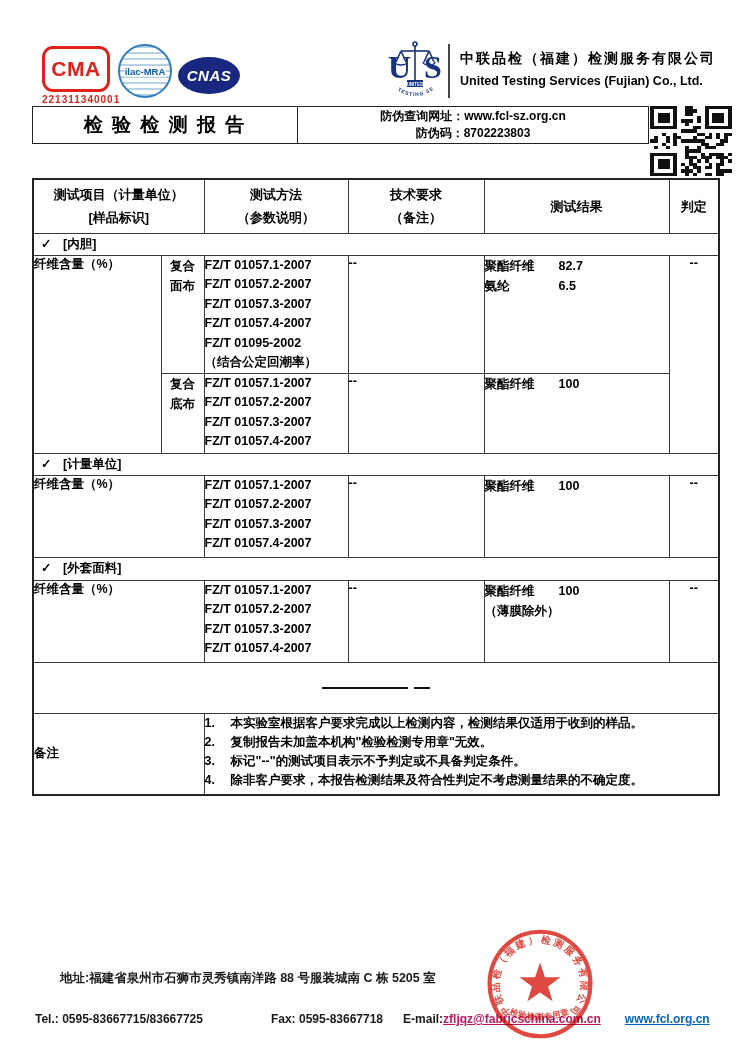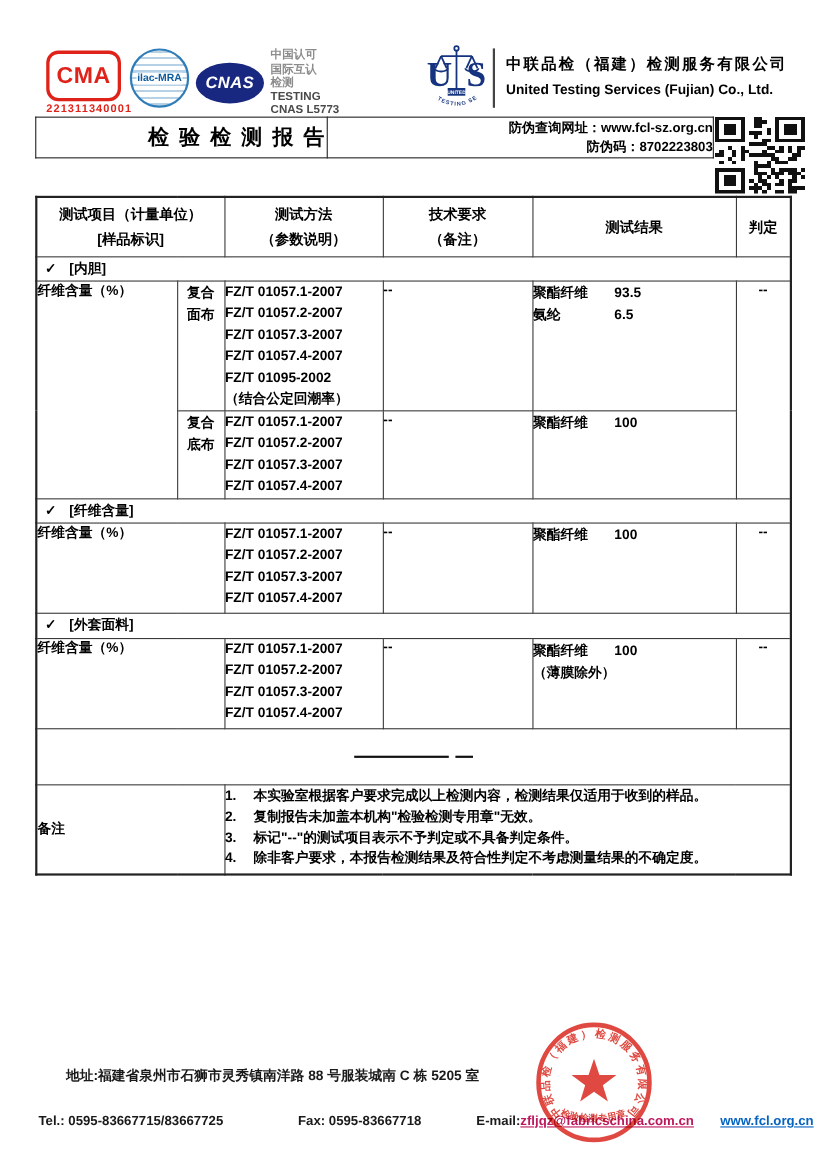--- a/index.html
+++ b/index.html
@@ -33,21 +33,21 @@
   .accred .en { font-size:10.5px; font-weight:bold; color:#4a4a4a; }
 
   .uts-logo { position:absolute; left:386px; top:38px; }
   .header-divider { position:absolute; left:448px; top:44px; width:2px; height:54px; background:#444; }
   .company { position:absolute; left:460px; top:50px; width:262px; }
   .company .cn { font-size:14px; font-weight:800; letter-spacing:2px; white-space:nowrap; }
   .company .en { margin-top:6px; font-size:12.5px; font-weight:bold; white-space:nowrap; }
 
   
   .title-table { position:absolute; left:32px; top:106px; width:616px; border-collapse:collapse; table-layout:fixed; }
-  .title-table td { border:1.5px solid #222; text-align:right; vertical-align:middle; }
+  .title-table td { border:1.5px solid #222; text-align:center; vertical-align:middle; }
   .report-title { font-size:19px; font-weight:900; letter-spacing:2px; }
   .report-no { font-size:13px; font-weight:bold; }
   .antifake { font-size:12px; font-weight:bold; line-height:17px; }
   .page-info { font-size:13px; }
   .page-info b { font-weight:bold; }
 
   .qr { position:absolute; left:650px; top:106px; width:82px; height:70px; }
 
   
   .report-table { position:absolute; left:32px; top:178px; width:686px;
@@ -75,21 +75,21 @@
   .remark-content { padding:5px 6px 0 18px; }
   .remark-line { display:flex; line-height:19px; }
   .r-num { width:26px; flex:none; }
 
   
   .footer-line { position:absolute; white-space:nowrap; font-weight:bold; color:#1a1a1a; }
   .f1 { left:60px; top:970px; font-size:12.5px; }
   .f2 { left:95px; top:992px; font-size:11.5px; }
   .f3 { left:35px; top:1012px; font-size:12px; display:flex; }
   .f3 .fax { margin-left:68px; }
-  .f3 .email-label { margin-left:50px; }
+  .f3 .email-label { margin-left:20px; }
   .f3 a { text-decoration:underline; }
   .f3 .site { margin-left:24px; }
 
   .stamp { position:absolute; left:484px; top:925px; width:112px; height:118px;
     opacity:.84; mix-blend-mode:multiply; }
 </style>
 </head>
 <body>
 
 <div class="page">
@@ -99,27 +99,20 @@
         <span>CMA</span>
       </div>
     <div class="cma-num">221311340001</div>
   </div>
   <div class="logo-ilac">
       <span>ilac-MRA</span>
     </div>
   <div class="logo-cnas">
       <span>CNAS</span>
     </div>
-  <div class="accred">
-    <div class="cn">中国认可</div>
-    <div class="cn">国际互认</div>
-    <div class="cn">检测</div>
-    <div class="en">TESTING</div>
-    <div class="en">CNAS L5773</div>
-  </div>
 
   <div class="uts-logo">
     <svg width="58" height="66" viewBox="0 0 58 66">
       <text x="2" y="40" font-size="32" font-weight="bold" fill="#16337f" font-family="Liberation Serif, serif">U</text>
       <text x="38" y="40" font-size="32" font-weight="bold" fill="#16337f" font-family="Liberation Serif, serif">S</text>
       <g stroke="#16337f" stroke-width="1.6" fill="none">
         <circle cx="29" cy="6" r="2"></circle>
         <line x1="29" y1="8" x2="29" y2="42"></line>
         <line x1="15" y1="13" x2="43" y2="13"></line>
         <line x1="15" y1="13" x2="10" y2="24"></line>
@@ -336,21 +329,21 @@
         <div class="m-line">FZ/T 01057.2-2007</div>
         <div class="m-line">FZ/T 01057.3-2007</div>
         <div class="m-line">FZ/T 01057.4-2007</div>
         <div class="m-line">FZ/T 01095-2002</div>
         <div class="m-line">（结合公定回潮率）</div>
       </td>
       <td class="tech-cell">--</td>
       <td class="result-cell">
         <div class="result-line">
               <span class="r-name">聚酯纤维</span>
-              <span>93.5</span>
+              <span>82.7</span>
             </div>
         <div class="result-line">
               <span class="r-name">氨纶</span>
               <span>6.5</span>
             </div>
       </td>
       <td class="verdict-cell" rowspan="2">--</td>
     </tr>
     <tr style="height:80px">
       <td class="sub-cell">
@@ -366,21 +359,21 @@
       <td class="tech-cell">--</td>
       <td class="result-cell">
         <div class="result-line">
               <span class="r-name">聚酯纤维</span>
               <span>100</span>
             </div>
       </td>
     </tr>
 
     <tr class="section-bar" style="height:22px">
-      <td colspan="6"><span class="check">✓</span><span>[纤维含量]</span></td>
+      <td colspan="6"><span class="check">✓</span><span>[计量单位]</span></td>
     </tr>
     <tr style="height:82px">
       <td class="item-cell" colspan="2">纤维含量（%）</td>
       <td class="method-cell">
         <div class="m-line">FZ/T 01057.1-2007</div>
         <div class="m-line">FZ/T 01057.2-2007</div>
         <div class="m-line">FZ/T 01057.3-2007</div>
         <div class="m-line">FZ/T 01057.4-2007</div>
       </td>
       <td class="tech-cell">--</td>

